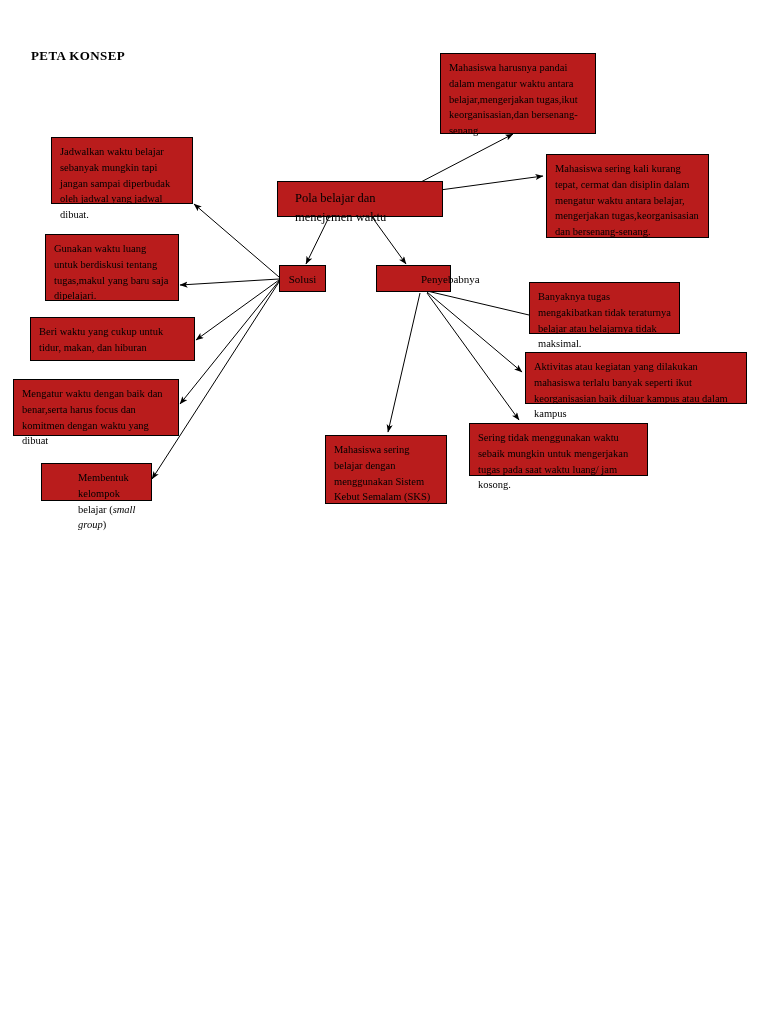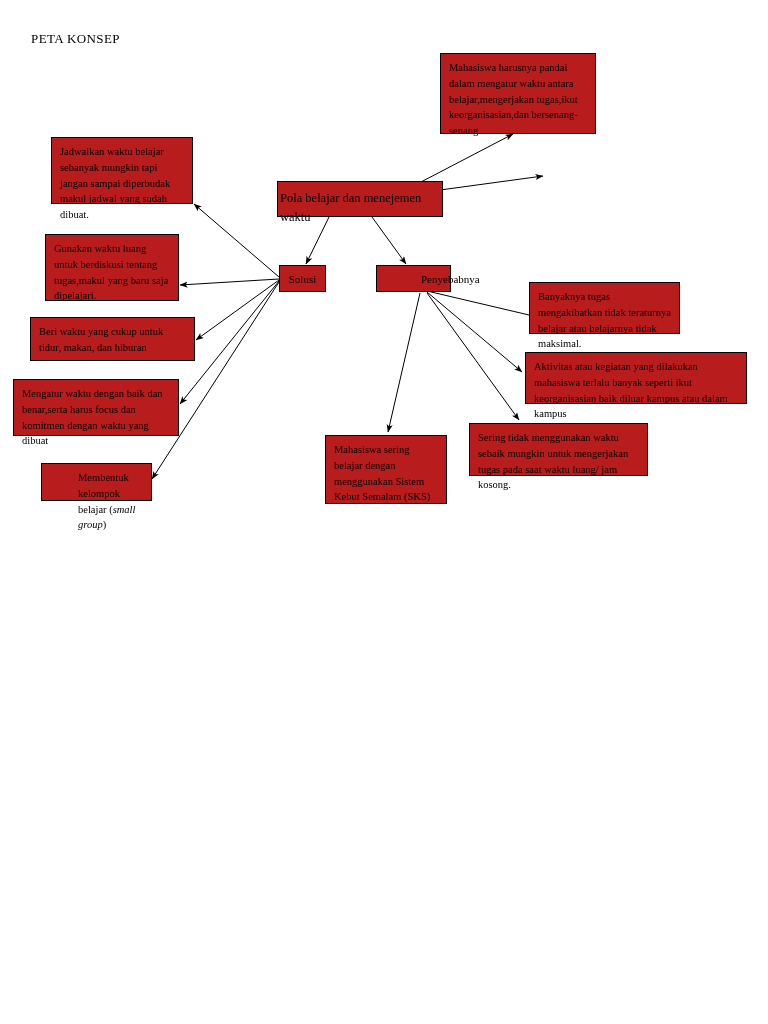--- a/index.html
+++ b/index.html
@@ -24,22 +24,22 @@
   #arrow-layer {
     position: absolute;
     left: 0; top: 0;
     width: 768px;
     height: 1024px;
     pointer-events: none;
   }
   .page-title {
     position: absolute;
     left: 31px;
-    top: 31px;
-    font-weight: normal;
+    top: 48px;
+    font-weight: bold;
     font-size: 13px;
     letter-spacing: 0.4px;
     font-family: "Liberation Serif", "DejaVu Serif", serif;
   }
   .node {
     position: absolute;
     box-sizing: border-box;
     border: 1px solid #000000;
     background: #b91c1c;
     font-size: 10.5px;
@@ -48,21 +48,21 @@
     z-index: 5;
   }
   .node.hub {
     text-align: center;
     padding: 5px 4px;
     font-size: 11px;
   }
   .node.central {
     font-size: 12.5px;
     line-height: 1.55;
-    padding: 7px 2px;
+    padding: 7px 17px;
   }
   .node em {
     font-style: italic;
   }
 </style>
 </head>
 <body>
 
 <div id="canvas">
 
@@ -106,23 +106,26 @@
   </div>
 
   <div class="node hub" style="left:376px; top:265px; width:75px; height:27px;padding-left:44px;">
     <span>Penyebabnya</span>
   </div>
 
   <div class="node" style="left:440px; top:53px; width:156px; height:81px;">
     <span>Mahasiswa harusnya pandai dalam mengatur waktu antara belajar,mengerjakan tugas,ikut keorganisasian,dan bersenang-senang.</span>
   </div>
 
+  <div class="node" style="left:546px; top:154px; width:163px; height:84px;">
+    <span>Mahasiswa sering kali kurang tepat, cermat dan disiplin dalam mengatur waktu antara belajar, mengerjakan tugas,keorganisasian dan bersenang-senang.</span>
+  </div>
 
   <div class="node" style="left:51px; top:137px; width:142px; height:67px;">
-    <span>Jadwalkan waktu belajar sebanyak mungkin tapi jangan sampai diperbudak makul jadwal yang sudah dibuat.</span>
+    <span>Jadwalkan waktu belajar sebanyak mungkin tapi jangan sampai diperbudak oleh jadwal yang jadwal dibuat.</span>
   </div>
 
   <div class="node" style="left:45px; top:234px; width:134px; height:67px;">
     <span>Gunakan waktu luang untuk berdiskusi tentang tugas,makul yang baru saja dipelajari.</span>
   </div>
 
   <div class="node" style="left:30px; top:317px; width:165px; height:44px;">
     <span>Beri waktu yang cukup untuk tidur, makan, dan hiburan</span>
   </div>
 

